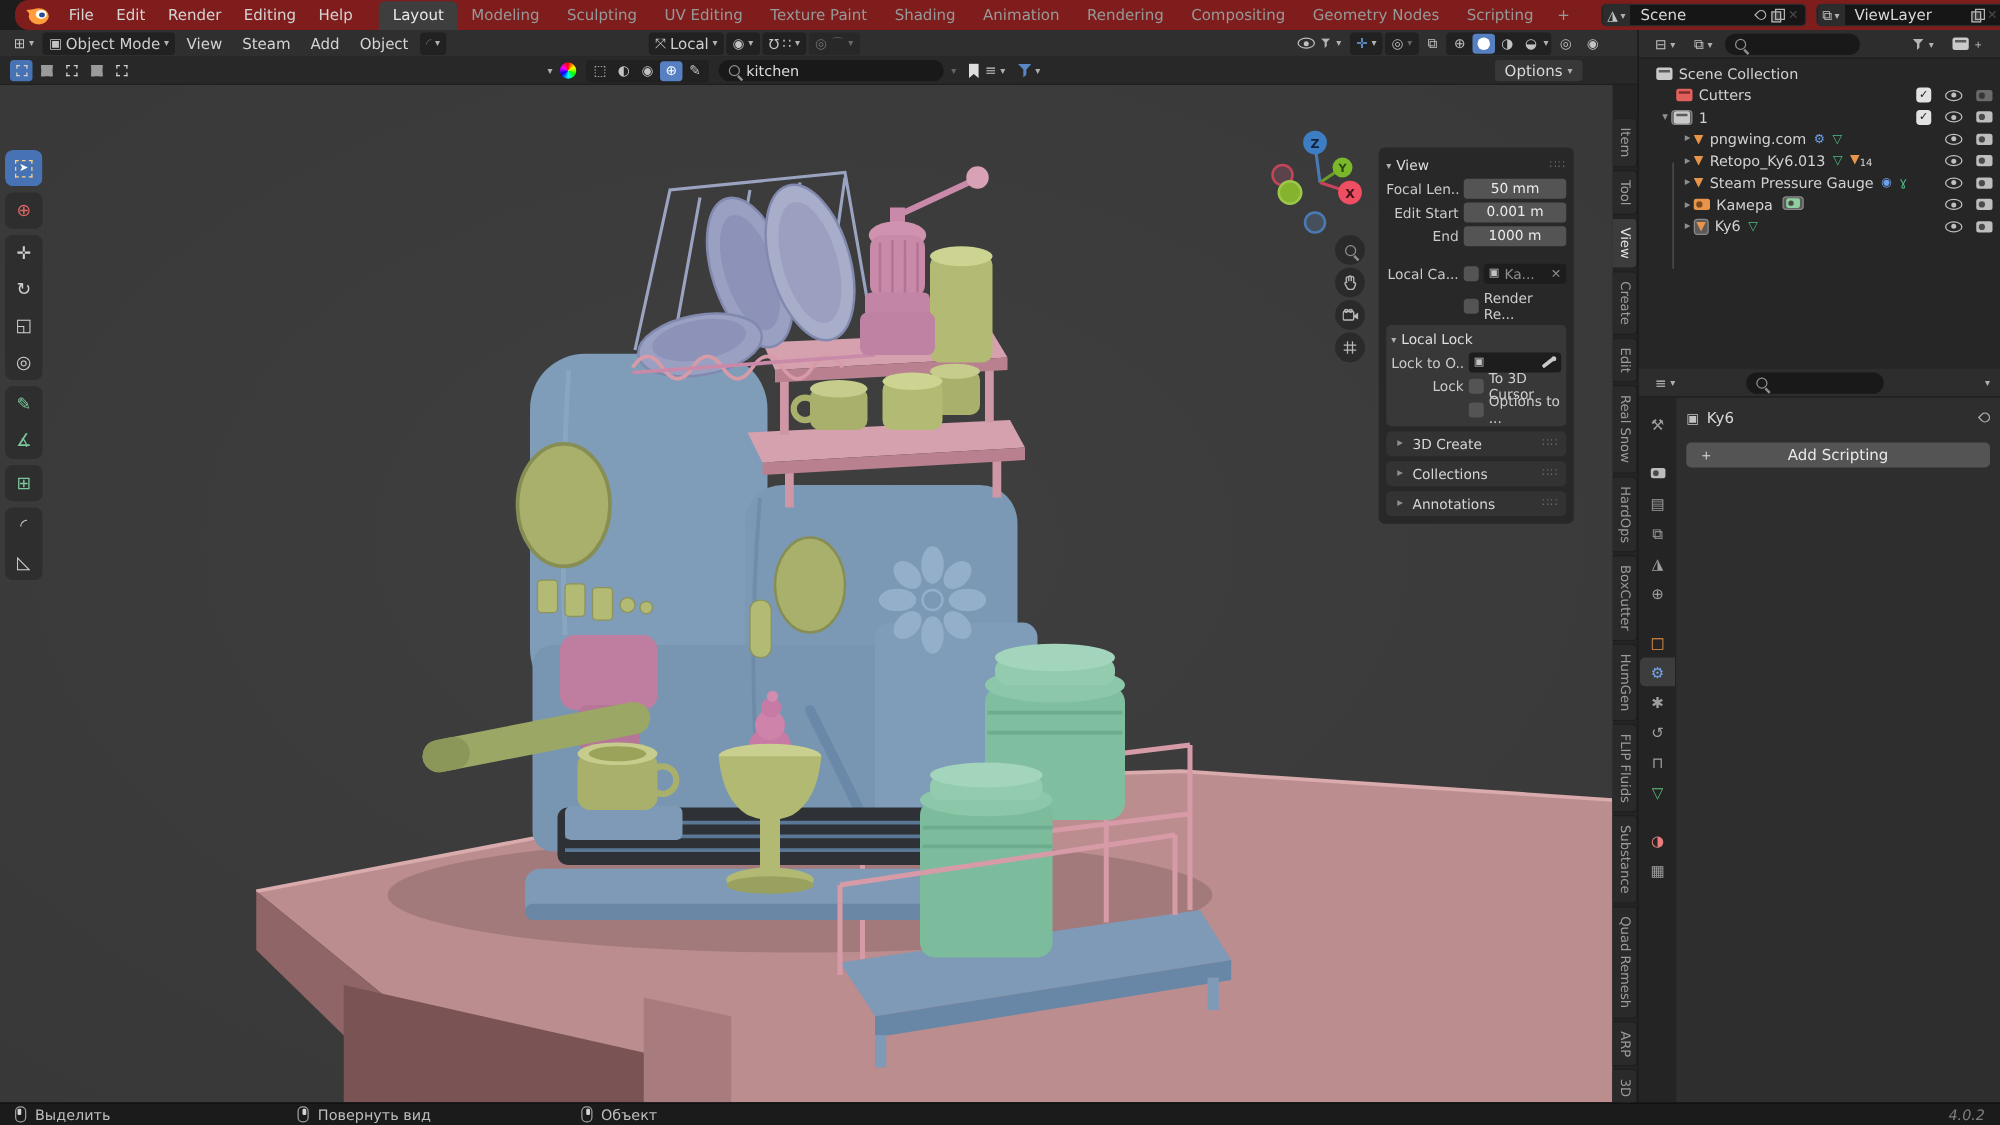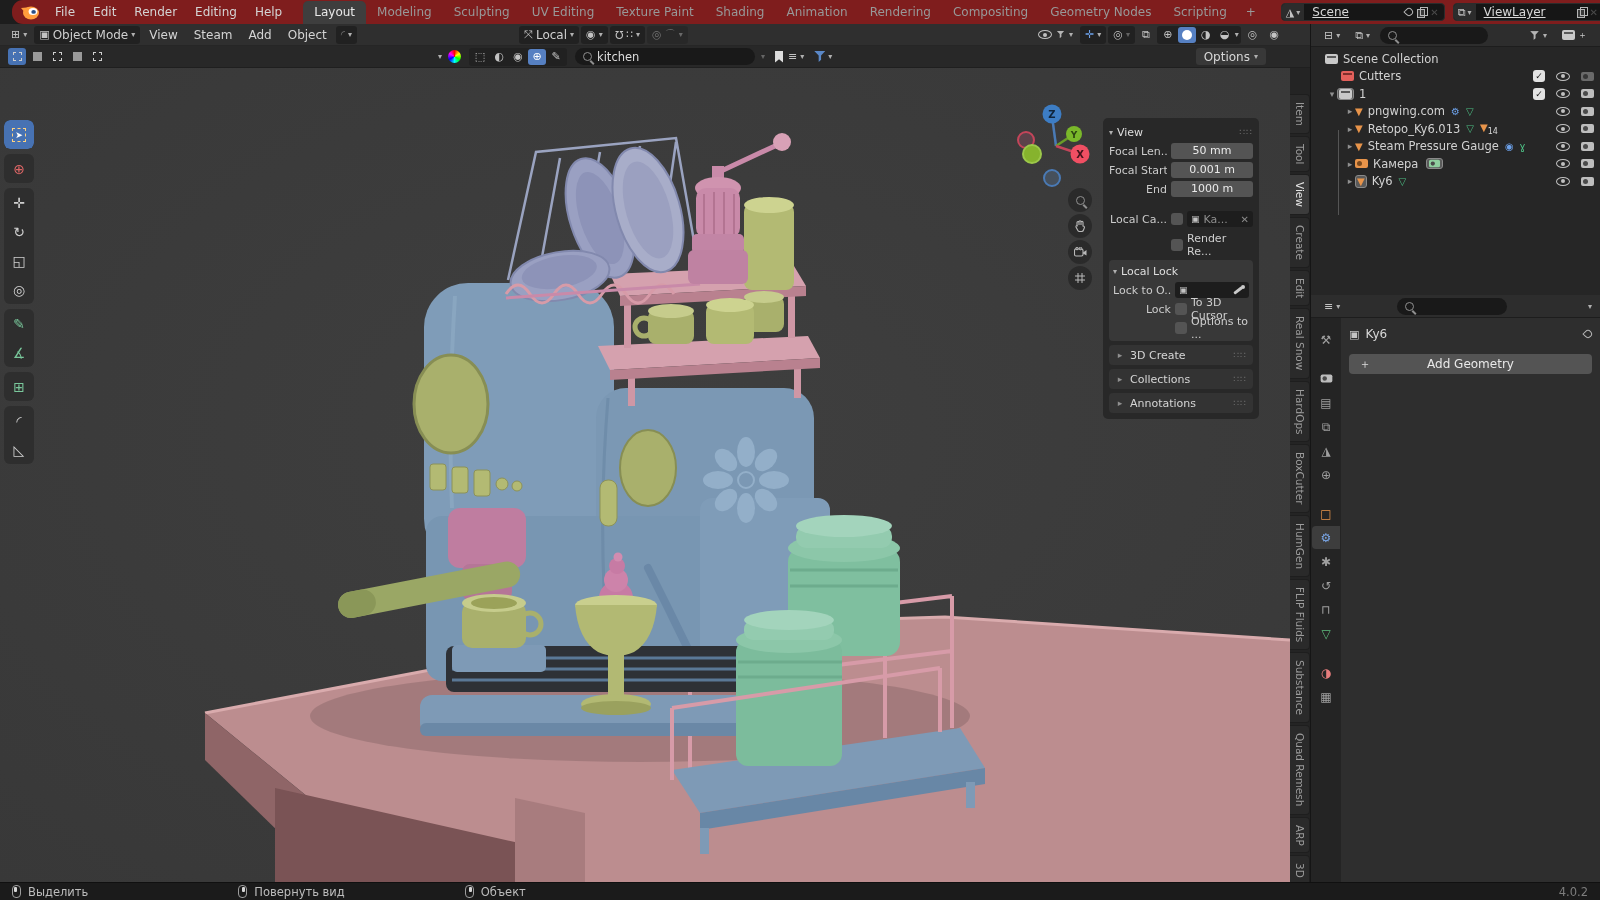--- a/index.html
+++ b/index.html
@@ -13,21 +13,21 @@
   .blender-logo { width:20px; height:16px; margin-right:6px; }
   .menu-item { padding:0 9px; color:#d4d4d4; line-height:24px; }
   .ws-tabs { display:flex; align-items:flex-end; height:24px; margin-left:12px; }
   .ws-tab { padding:4px 11px 5px; color:#989898; border-radius:5px 5px 0 0; white-space:nowrap; }
   .ws-tab.active { background:#3e3e3e; color:#e8e8e8; }
   .ws-add { padding:4px 8px 5px; color:#9a9a9a; }
   .topbar-right { margin-left:auto; display:flex; gap:8px; align-items:center; }
   .id-widget { display:flex; align-items:center; height:18px; background:#161616; border:1px solid #2c2c2c;
                border-radius:4px; overflow:hidden; }
   .id-widget .icon-seg { background:#2c2c2c; height:100%; display:flex; align-items:center; padding:0 4px; gap:2px; }
-  .id-widget .label-seg { padding:0 8px; color:#d8d8d8; width:96px;text-decoration:underline; }
+  .id-widget .label-seg { padding:0 8px; color:#d8d8d8; width:96px; }
   .id-widget .btn-seg { display:flex; align-items:center; gap:4px; padding:0 5px; }
   .chev { font-size:8px; color:#b0b0b0; }
   .dim { opacity:.45; }
 
   
   .copy-icon { position:relative; width:9px; height:10px; }
   .copy-icon::before { content:""; position:absolute; left:0; top:2px; width:6px; height:7px; border:1px solid #b5b5b5; background:#3a3a3a; }
   .copy-icon::after { content:""; position:absolute; left:3px; top:0; width:6px; height:7px; border:1px solid #b5b5b5; }
   .x-glyph { color:#8a8a8a; font-size:10px; }
   .pin-css { width:8px; height:8px; border:1.5px solid #b5b5b5; border-radius:50% 50% 50% 0; transform:rotate(45deg); }
@@ -147,21 +147,21 @@
   .pr-content { flex:1; padding:6px 8px; }
   .crumb-row { display:flex; align-items:center; gap:6px; height:20px; color:#d8d8d8; }
   .addmod { position:relative; margin-top:10px; height:20px; background:#545454; border-radius:4px;
             display:flex; align-items:center; justify-content:center; color:#e9e9e9; }
   .addmod .plus { position:absolute; left:10px; color:#dadada; }
 
   
   .statusbar { position:absolute; left:0; top:882px; width:1600px; height:18px; background:#1b1b1b;
                border-top:1px solid #101010; display:flex; align-items:center; padding:0 12px; font-size:11.5px; color:#bdbdbd; }
   .hint { display:flex; align-items:center; gap:7px; }
-  .version { margin-left:auto; color:#7d7d7d; }
+  .version { margin-left:auto; color:#7d7d7d;font-style:italic; }
   svg text { font-family:"DejaVu Sans",sans-serif; }
 </style>
 </head>
 <body>
 
 <div id="app">
 
   <div class="topbar">
     <svg class="blender-logo" viewBox="0 0 20 16">
       <ellipse cx="11" cy="9" rx="8" ry="6.5" fill="#ff9d3d"></ellipse>
@@ -595,21 +595,21 @@
         <div class="np-head">
           <span class="chev">▾</span>
             <span>View</span>
             <span class="grip">∷∷</span>
         </div>
         <div class="np-row">
           <span class="np-label">Focal Len...</span>
           <span class="np-val">50 mm</span>
         </div>
         <div class="np-row">
-          <span class="np-label">Focal Start</span>
+          <span class="np-label">Edit Start</span>
           <span class="np-val">0.001 m</span>
         </div>
         <div class="np-row">
           <span class="np-label">End</span>
           <span class="np-val">1000 m</span>
         </div>
         <div class="np-row" style="margin-top:12px">
           <span class="np-label">Local Ca...</span>
           <span class="cb"></span>
           <span class="obj-field">
@@ -830,21 +830,21 @@
           <span class="ptab">▦</span>
         </div>
         <div class="pr-content">
           <div class="crumb-row">
             <span class="ico">▣</span>
             <span>Ky6</span>
             <span class="pin-css" style="margin-left:auto"></span>
           </div>
           <div class="addmod">
             <span class="plus">＋</span>
-            <span>Add Geometry</span>
+            <span>Add Scripting</span>
           </div>
         </div>
       </div>
     </div>
   </div>
 
   <div class="statusbar">
     <span class="hint">
       <span class="mouse-ic m-left">
           <i></i>

